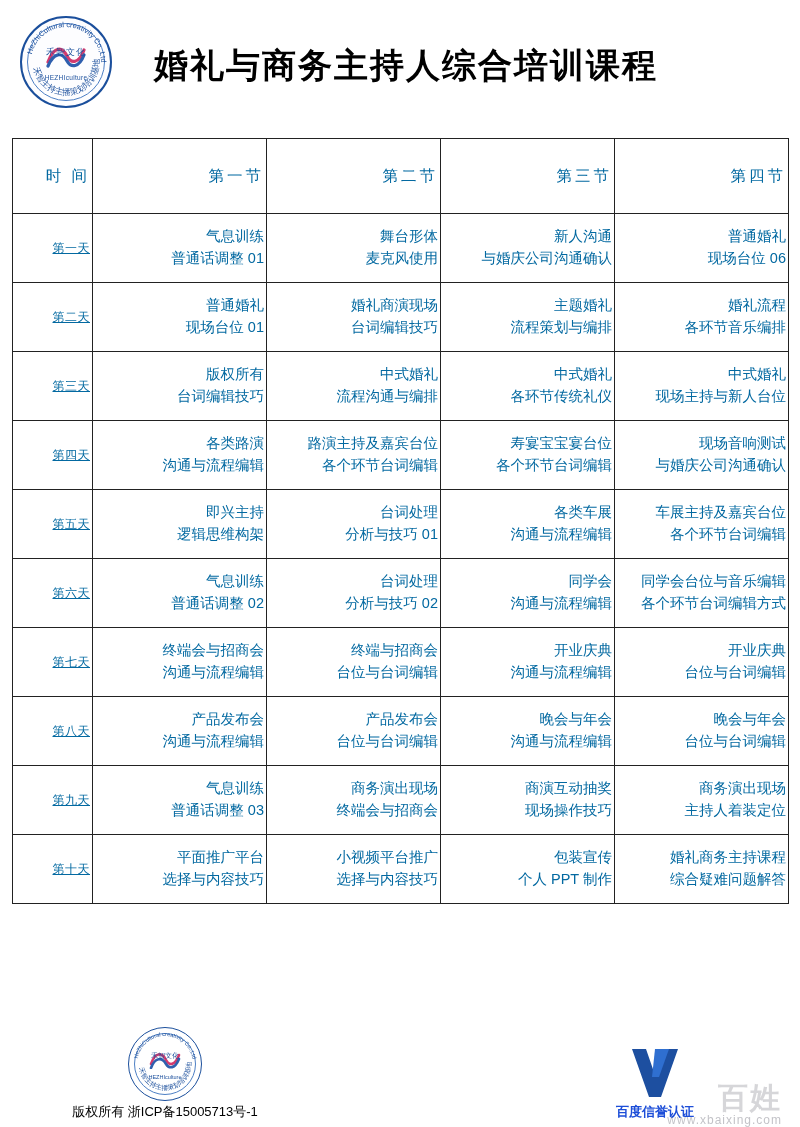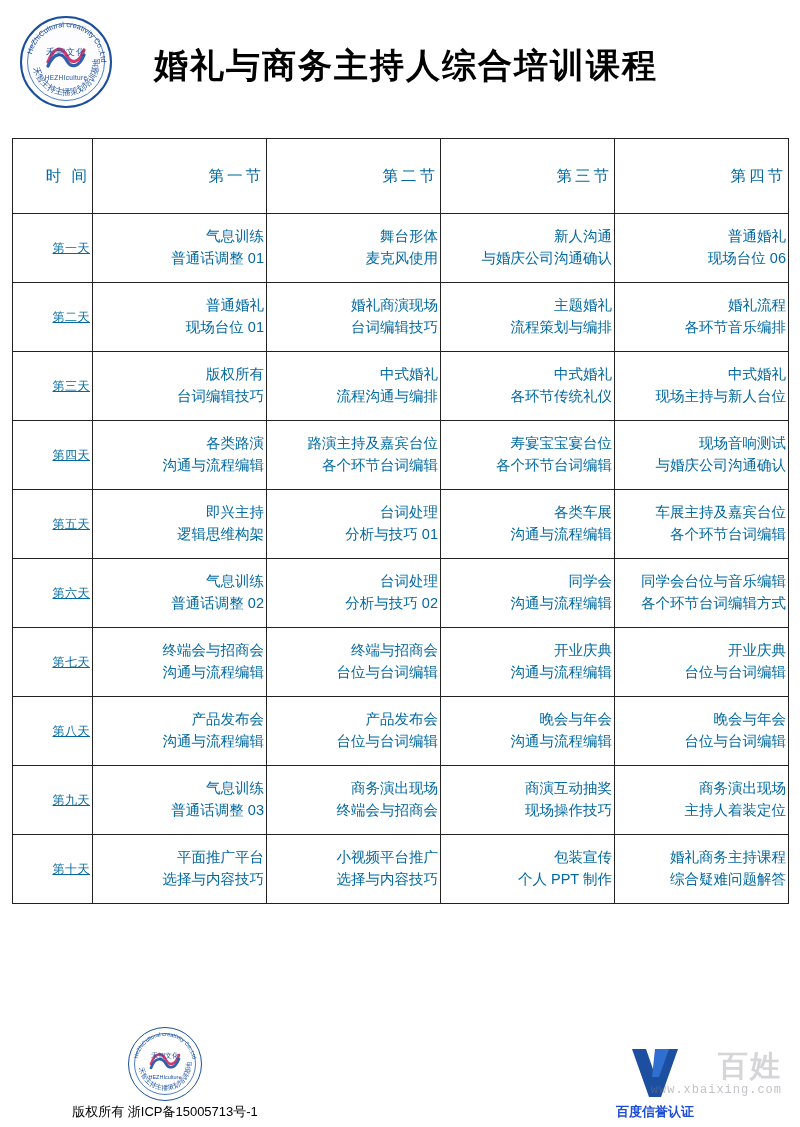--- a/index.html
+++ b/index.html
@@ -240,24 +240,23 @@
   .baidu-line {
     font-weight: bold;
     font-size: 13px;
     color: #1d4ed8;
   }
 
   
   .watermark {
     position: absolute;
     right: 18px;
-    bottom: 30px;
+    bottom: 0;
     text-align: right;
     pointer-events: none;
-    font-family: Liberation Mono, monospace;
   }
   .watermark .wm-big {
     font-size: 30px;
     font-weight: bold;
     color: rgba(120,120,130,0.30);
     letter-spacing: 2px;
     line-height: 1;
   }
   .watermark .wm-small {
     font-size: 12px;

